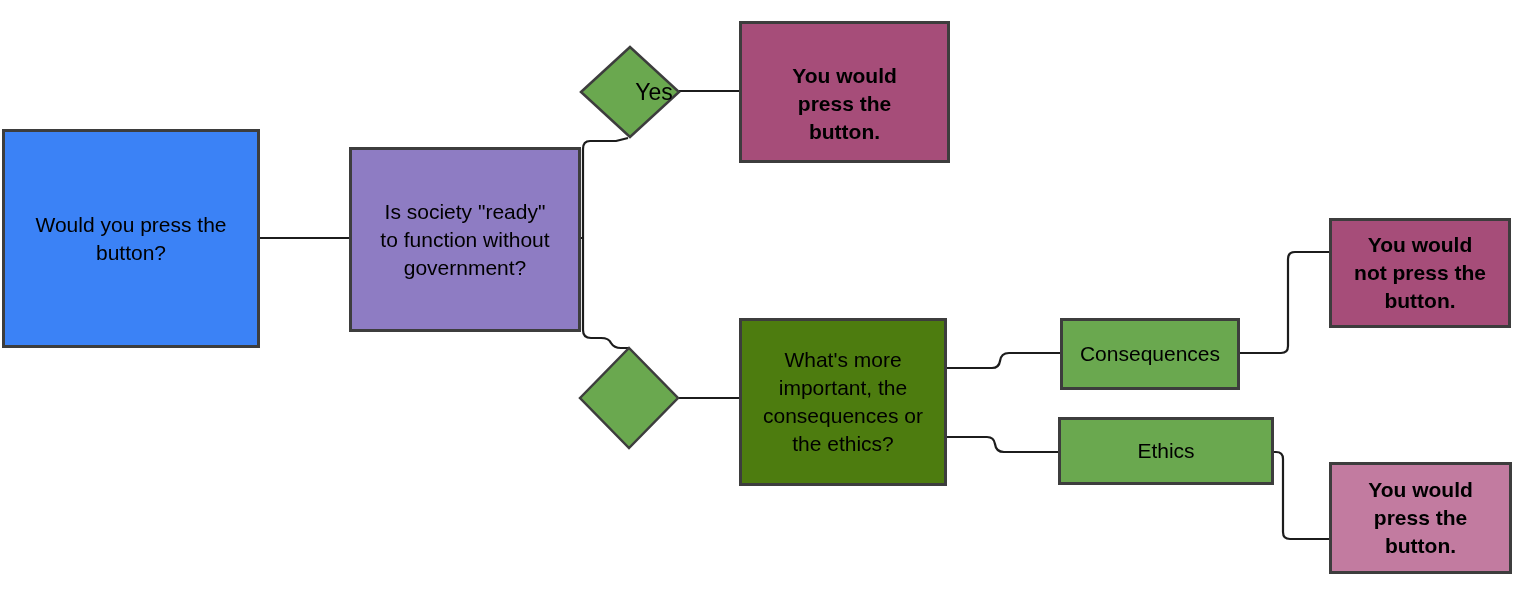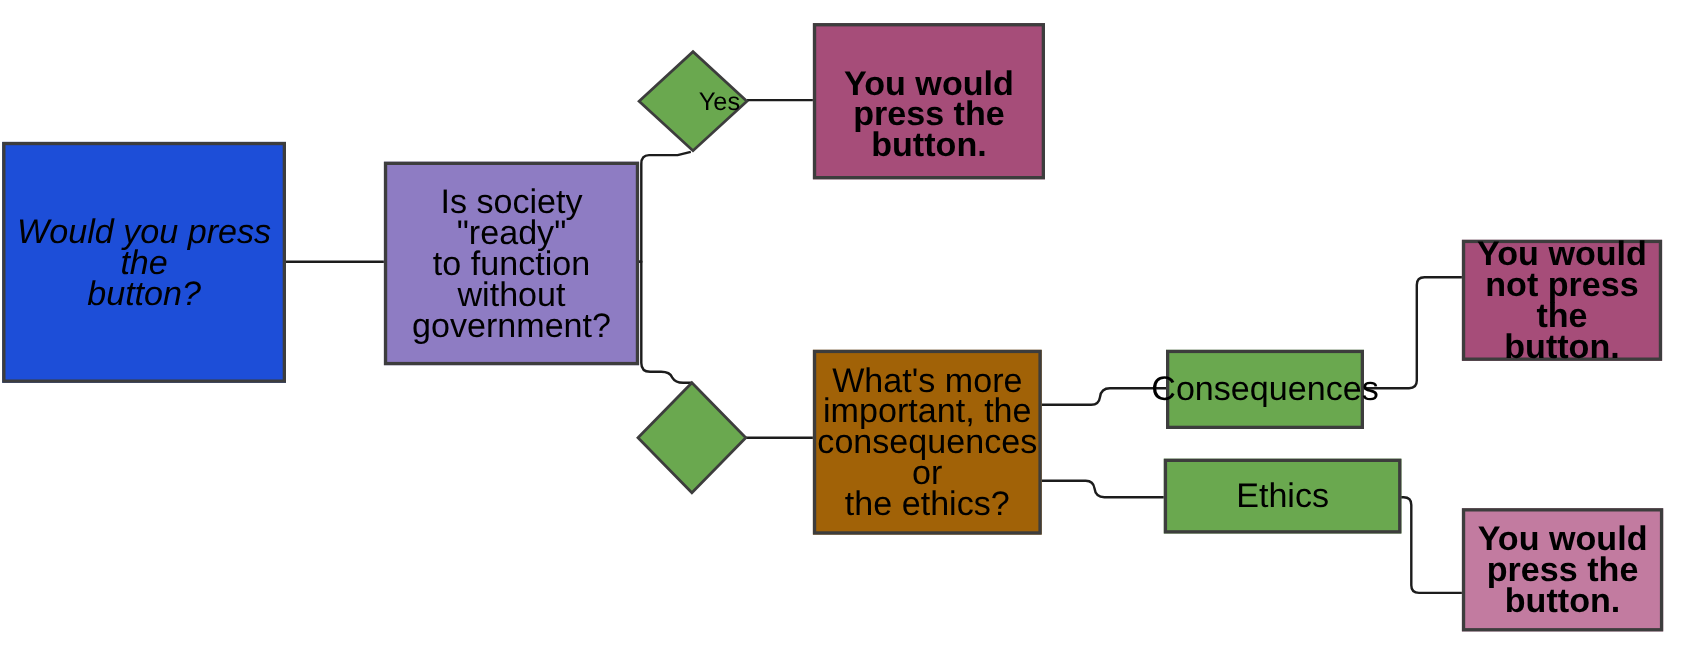--- a/index.html
+++ b/index.html
@@ -35,52 +35,51 @@
     stroke-width: 2.5;
   }
   .node {
     position: absolute;
     box-sizing: border-box;
     display: flex;
     align-items: center;
     justify-content: center;
     text-align: center;
     white-space: pre-line;
-    font-size: 31px;
+    font-size: 21px;
     line-height: 28px;
     border: 3px solid #3d3d3d;
   }
   .label {
     position: absolute;
     box-sizing: border-box;
     display: flex;
     align-items: center;
     justify-content: center;
     text-align: center;
     font-size: 23px;
     line-height: 28px;
   }
   #node-start {
     left: 2px; top: 129px; width: 258px; height: 219px;
-    background: #1d4ed8;
-    font-style: italic;
+    background: #3b82f6;
   }
   #node-q1 {
     left: 349px; top: 147px; width: 232px; height: 185px;
     background: #8e7cc3;
   }
   #node-outcome-yes {
     left: 739px; top: 21px; width: 211px; height: 142px;
     background: #a64d79;
     font-weight: bold;
     padding-top: 24px;
   }
   #node-q2 {
     left: 739px; top: 318px; width: 208px; height: 168px;
-    background: #a16207;
+    background: #4d7c0f;
   }
   #node-consequences {
     left: 1060px; top: 318px; width: 180px; height: 72px;
     background: #6aa84f;
   }
   #node-ethics {
     left: 1058px; top: 417px; width: 216px; height: 68px;
     background: #6aa84f;
   }
   #node-outcome-consequences {

